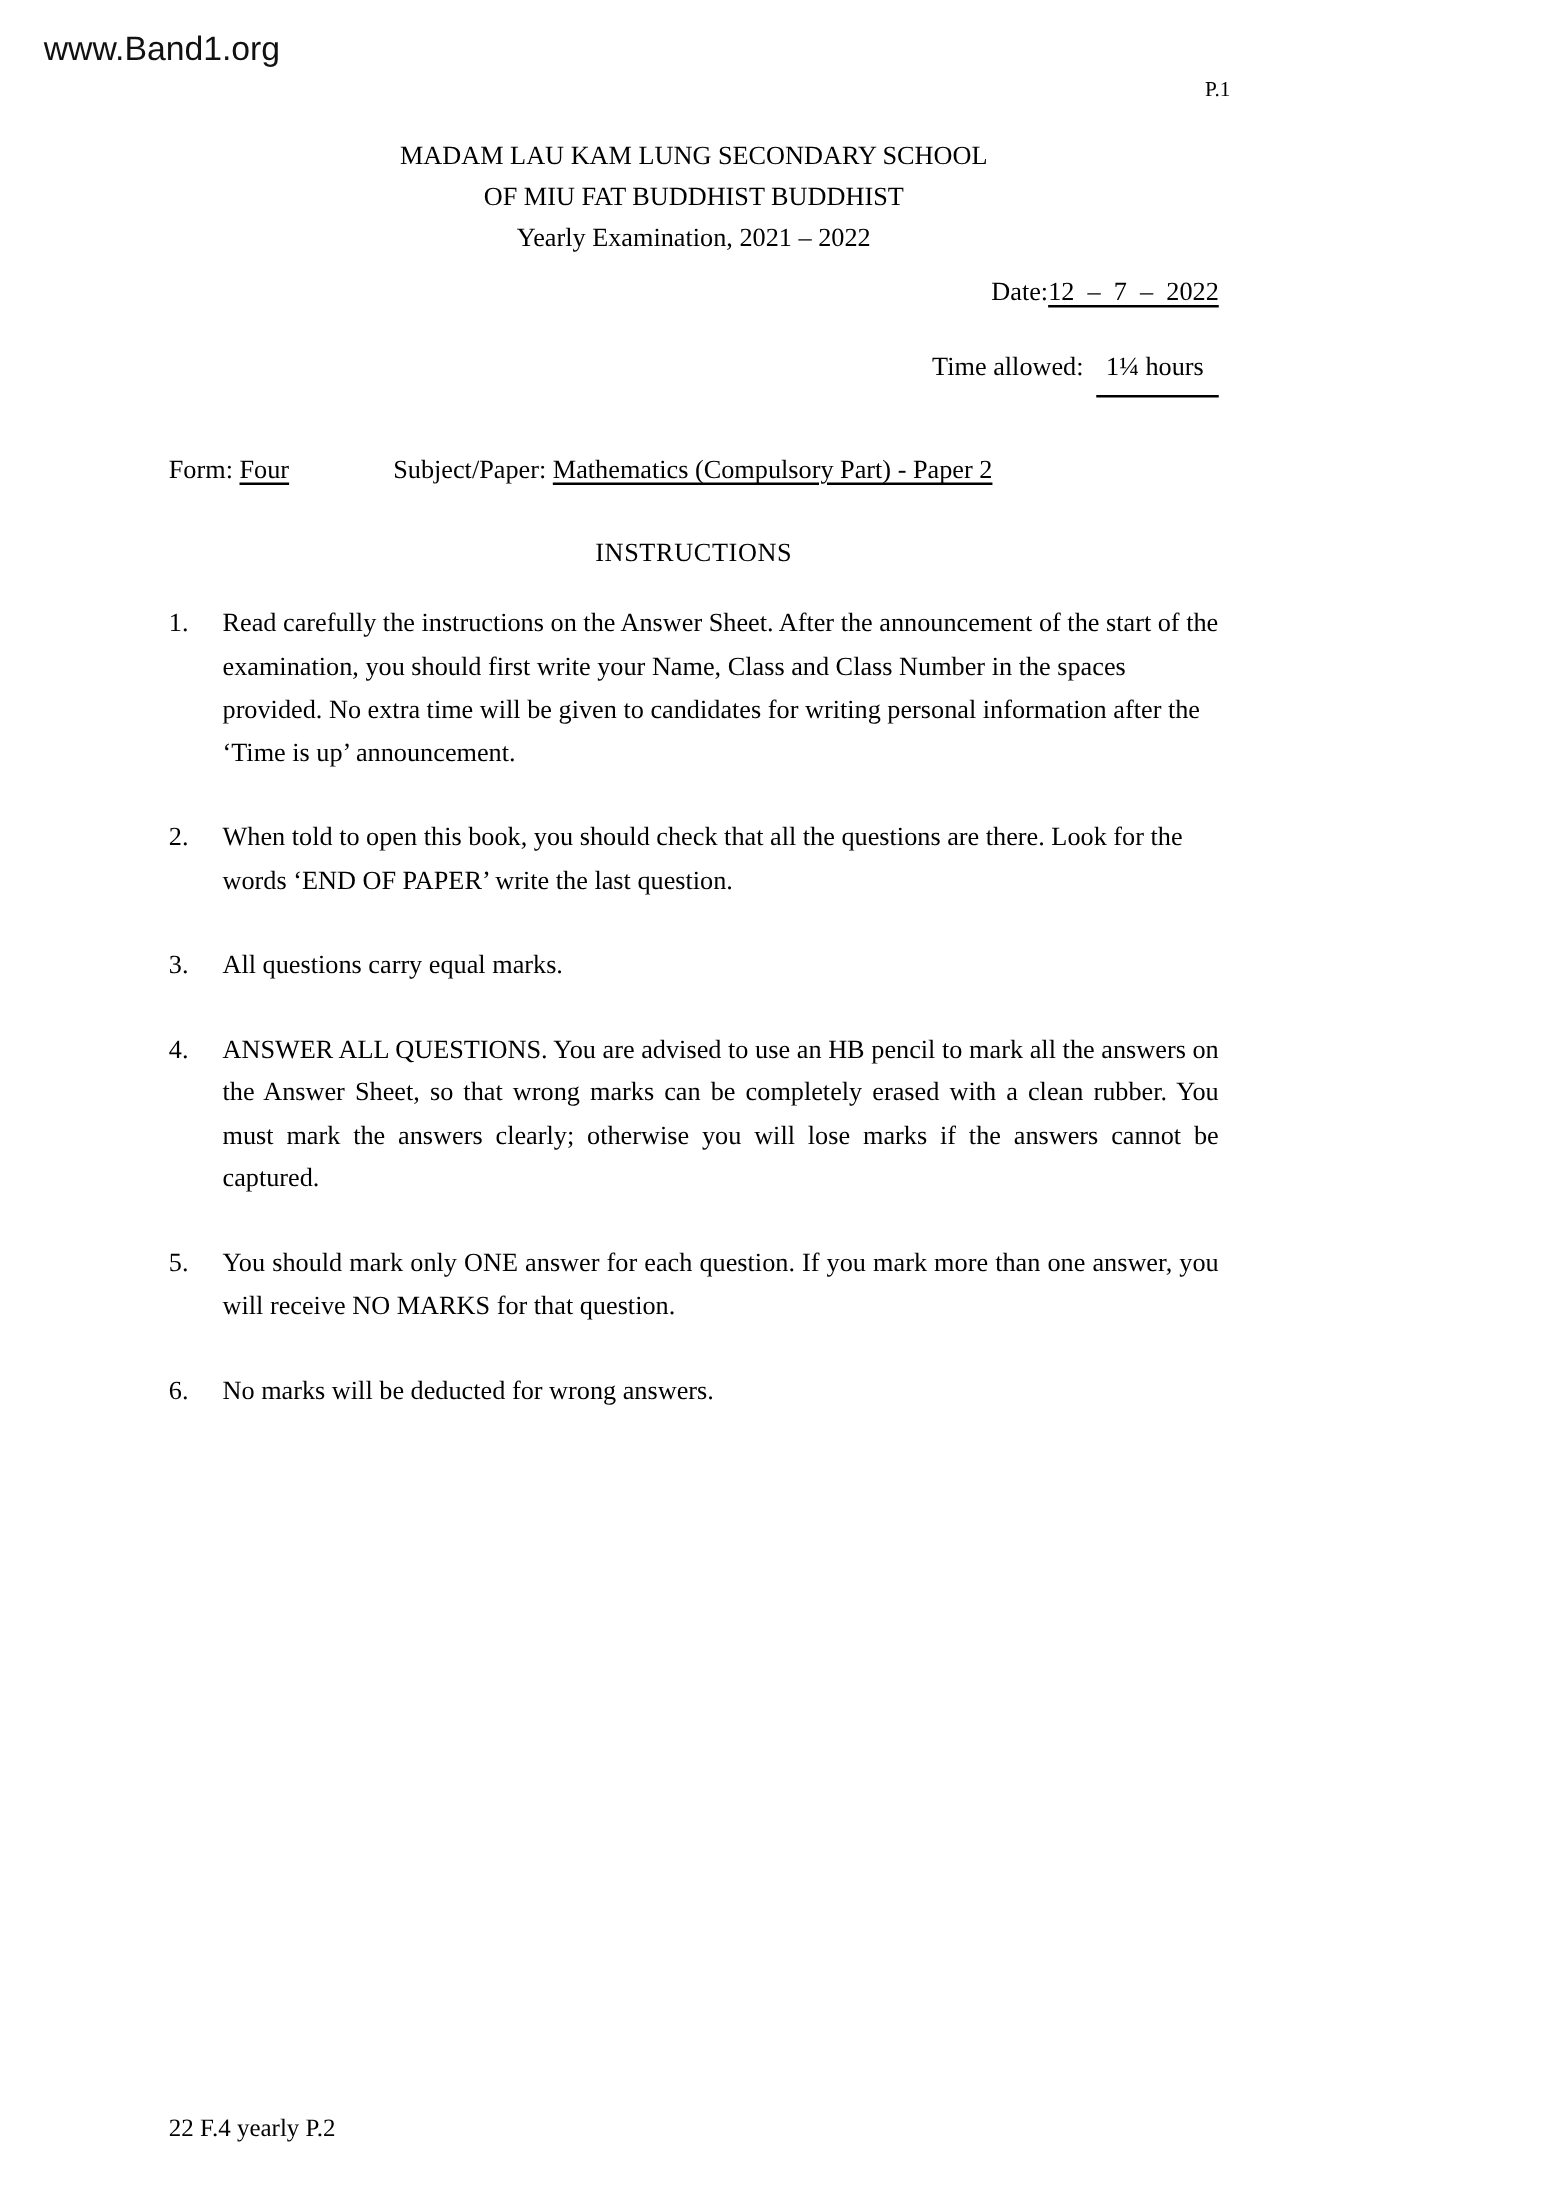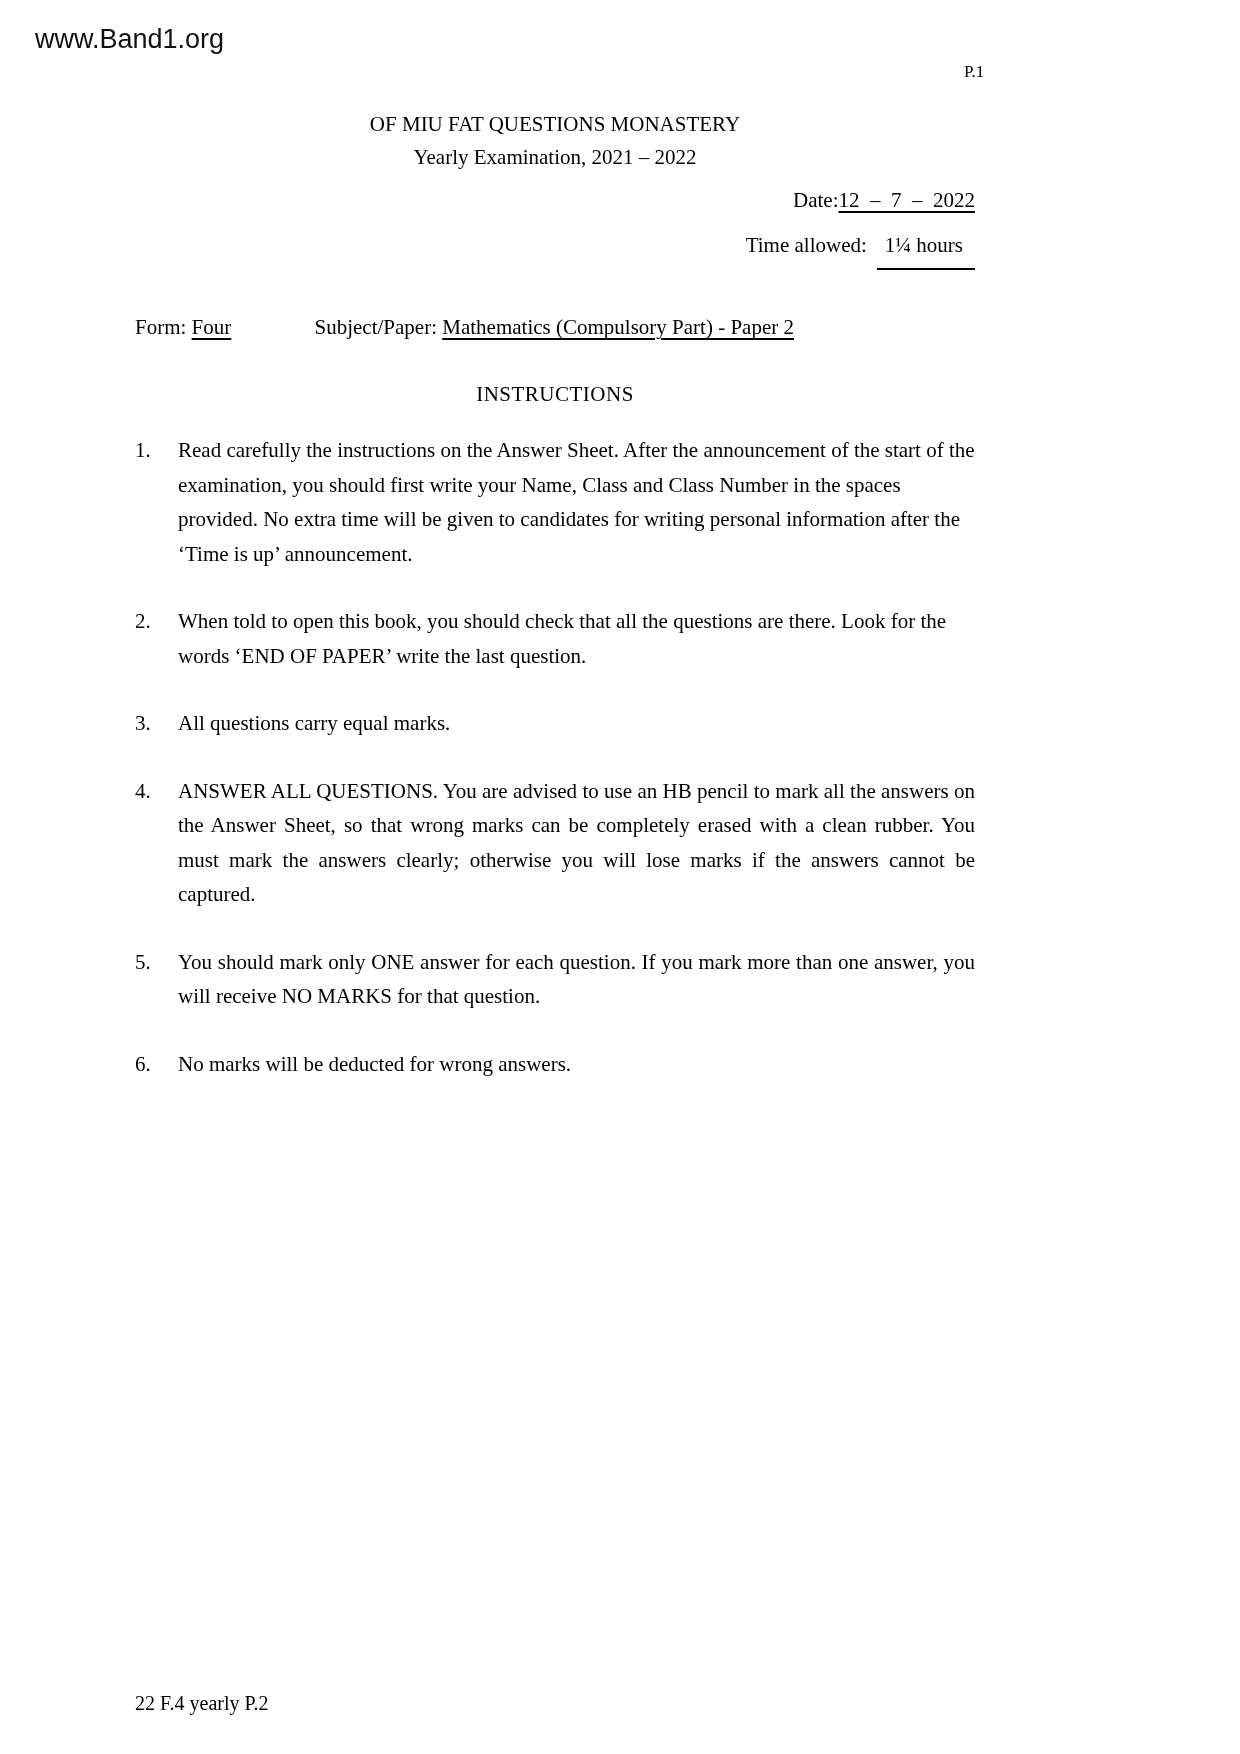--- a/index.html
+++ b/index.html
@@ -42,21 +42,21 @@
   .school-line, .exam-line {
     line-height: 33px;
     text-align: center;
   }
   .date-row {
     margin-top: 10px;
     text-align: right;
     line-height: 33px;
   }
   .time-row {
-    margin-top: 12px;
+    margin-top: 27px;
     text-align: right;
     line-height: 33px;
   }
   .u {
     text-decoration: underline;
     text-underline-offset: 4px;
   }
   .pre { white-space: pre; }
   .time-value {
     display: inline-block;
@@ -111,21 +111,22 @@
 <body>
 
 <div class="page">
 
   <div class="watermark">www.Band1.org</div>
 
   <div class="page-num">P.1</div>
 
   <div class="content">
 
-    <div class="school-line">OF MIU FAT QUESTIONS MONASTERY</div>
+    <div class="school-line">MADAM LAU KAM LUNG SECONDARY SCHOOL</div>
+    <div class="school-line">OF MIU FAT BUDDHIST BUDDHIST</div>
     <div class="exam-line">Yearly Examination, 2021 – 2022</div>
 
     <div class="date-row">
       <span>Date:</span><span class="u pre date-value">12  –  7  –  2022</span>
     </div>
 
     <div class="time-row">
       <span>Time allowed:</span><span class="time-value">1¼ hours</span>
     </div>
 

